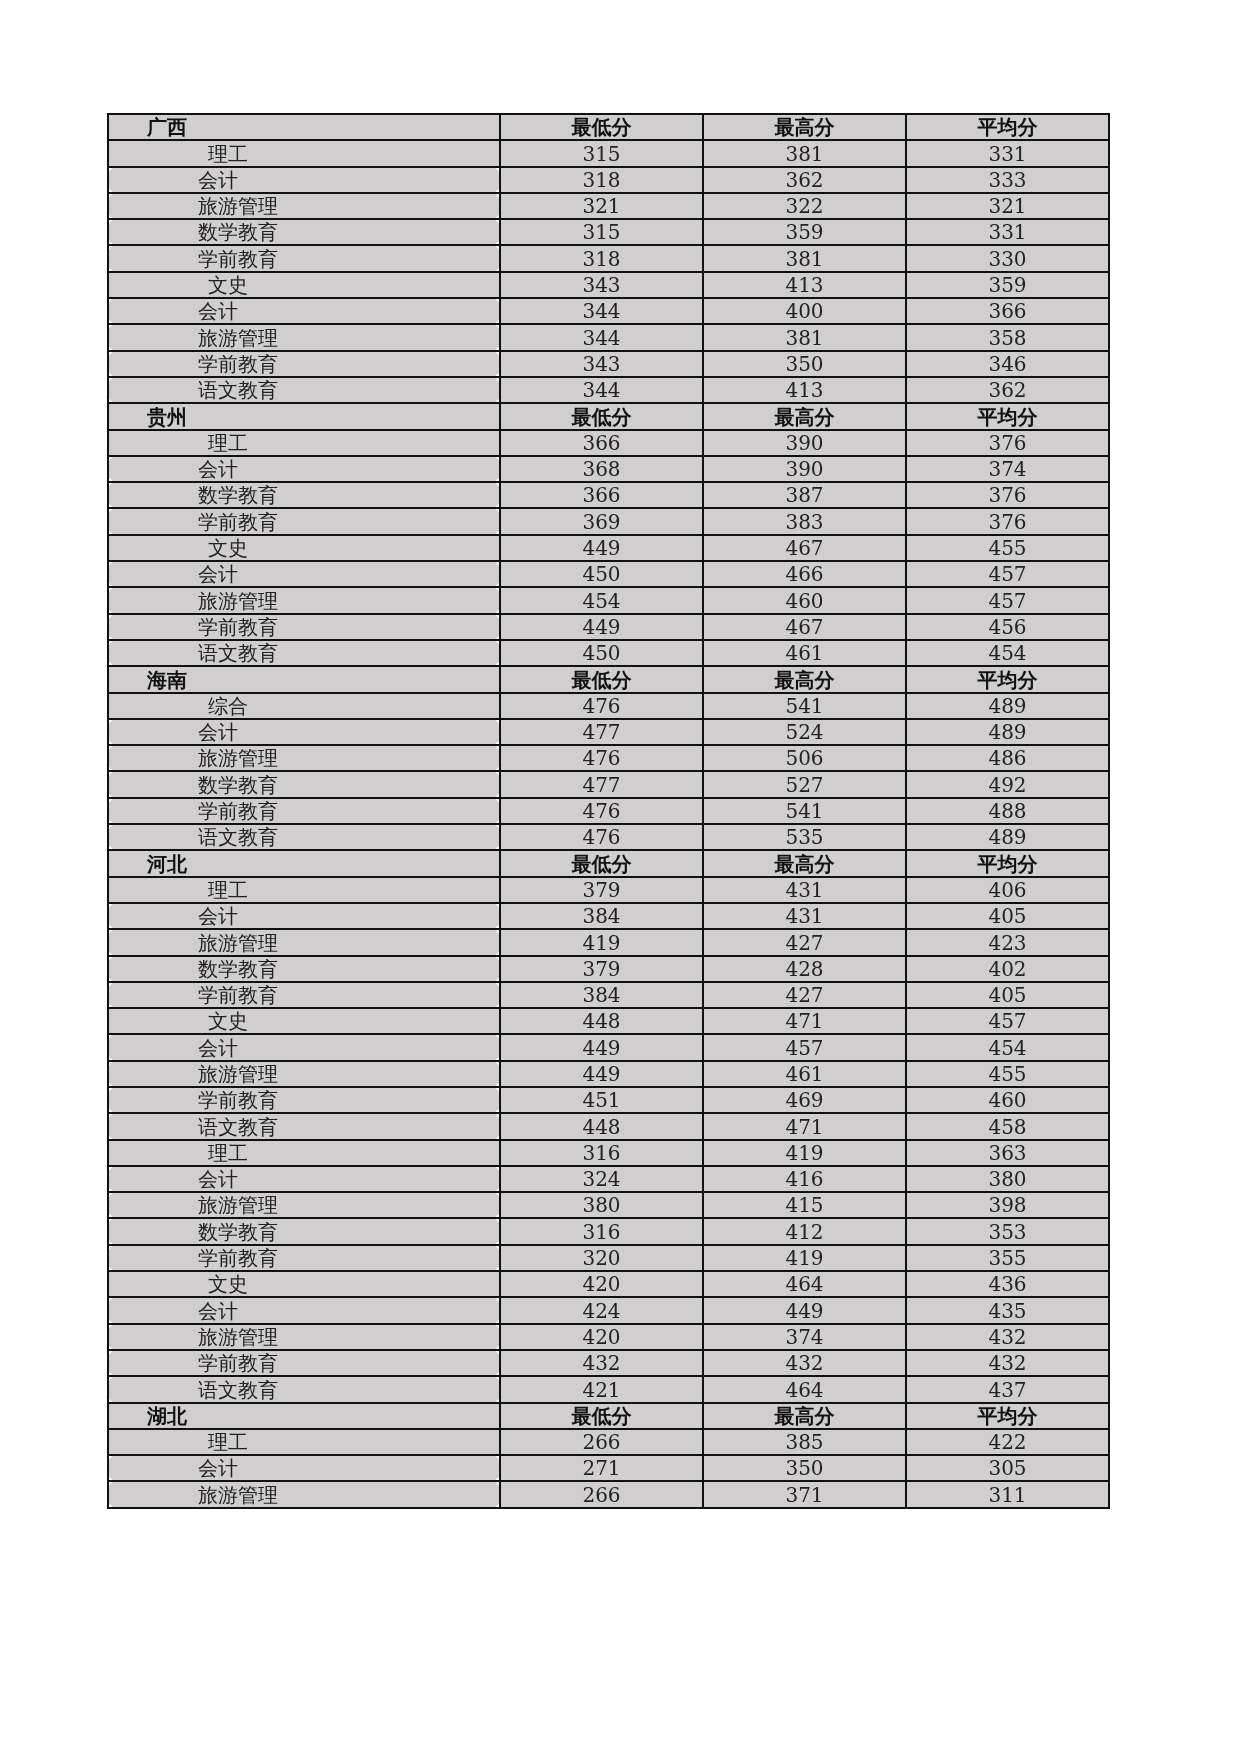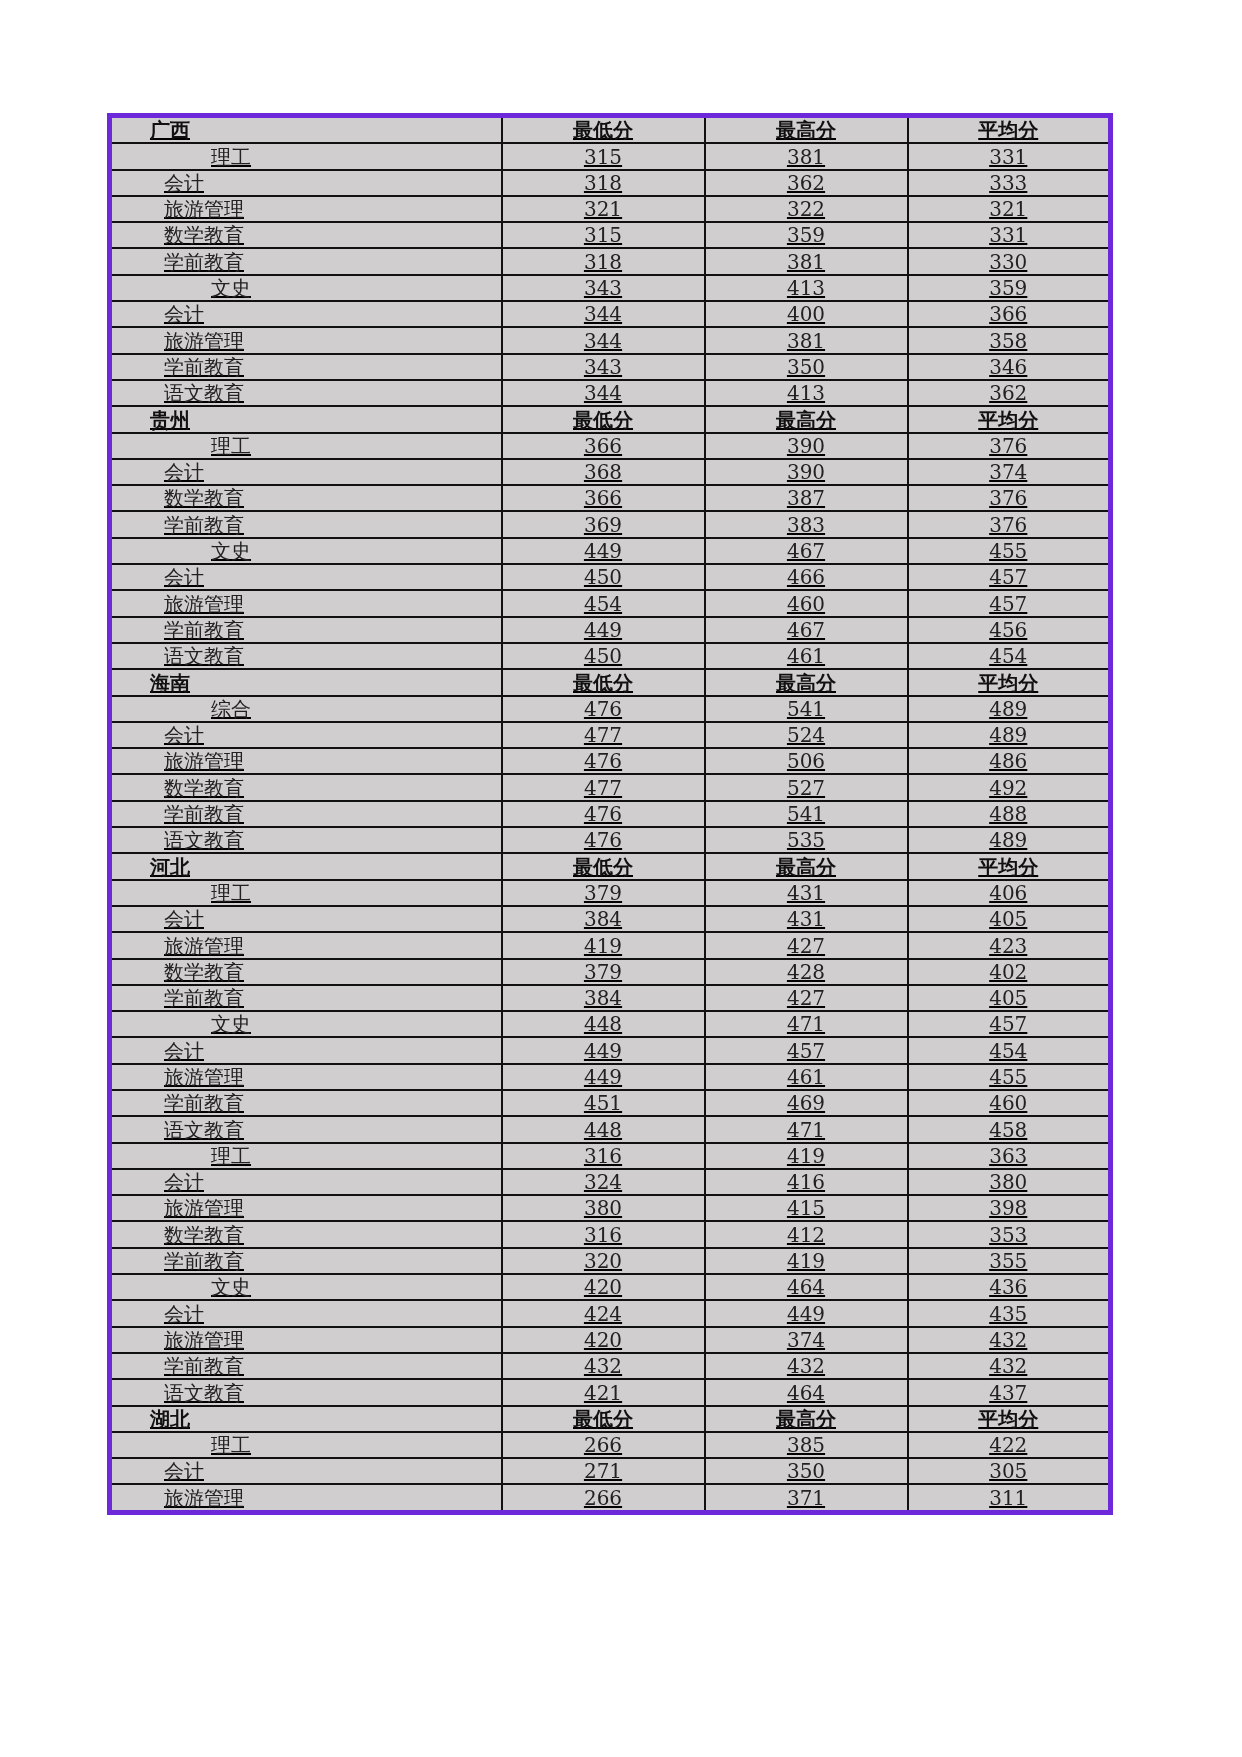--- a/index.html
+++ b/index.html
@@ -3,23 +3,22 @@
   <meta charset="utf-8">
   <style>
     html, body { margin: 0; padding: 0; background: #ffffff; }
     body { width: 1242px; height: 1757px; position: relative; overflow: hidden; }
     #score-table {
       position: absolute;
       left: 107px;
       top: 113px;
       width: 1001px;
       border-collapse: collapse;
-      border: 5px solid #6d28d9;
+      border: 2px solid #6d28d9;
       table-layout: fixed;
-      text-decoration: underline;
     }
     #score-table td {
       background: #d0cece;
       border: 2px solid #111;
       height: 24.3px;
       padding: 0;
       line-height: 24px;
       font-family: "DejaVu Serif", "Liberation Serif", serif;
       font-size: 20px;
       color: #222;
@@ -29,21 +28,21 @@
     }
     #score-table td.num { text-align: center; }
     #score-table tr.province td {
       font-family: "DejaVu Sans", "Liberation Sans", sans-serif;
       font-weight: bold;
       color: #111;
     }
     #score-table td.name { text-align: left; }
     #score-table tr.province td.name { padding-left: 38px; }
     #score-table tr.category td.name { padding-left: 99px; }
-    #score-table tr.major td.name { padding-left: 52px; }
+    #score-table tr.major td.name { padding-left: 89px; border-radius: 9px; }
     col.c0 { width: 392px; }
     col.c1 { width: 203px; }
     col.c2 { width: 203px; }
     col.c3 { width: 203px; }
   </style>
 </head>
 <body>
 
 <table id="score-table">
   <colgroup>

